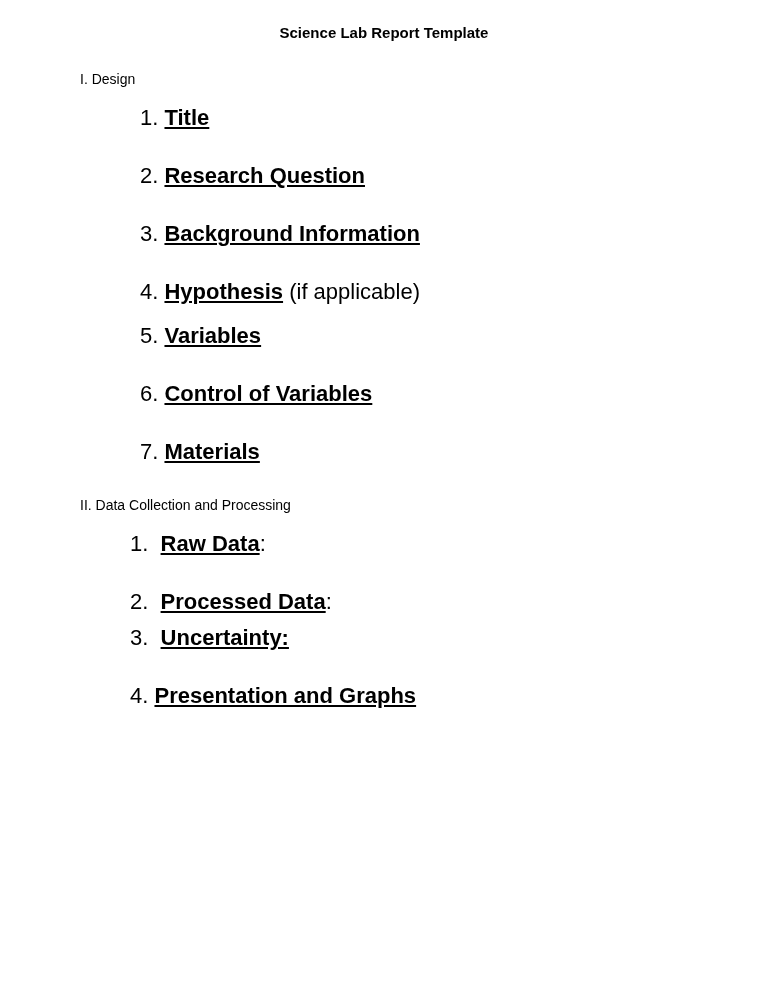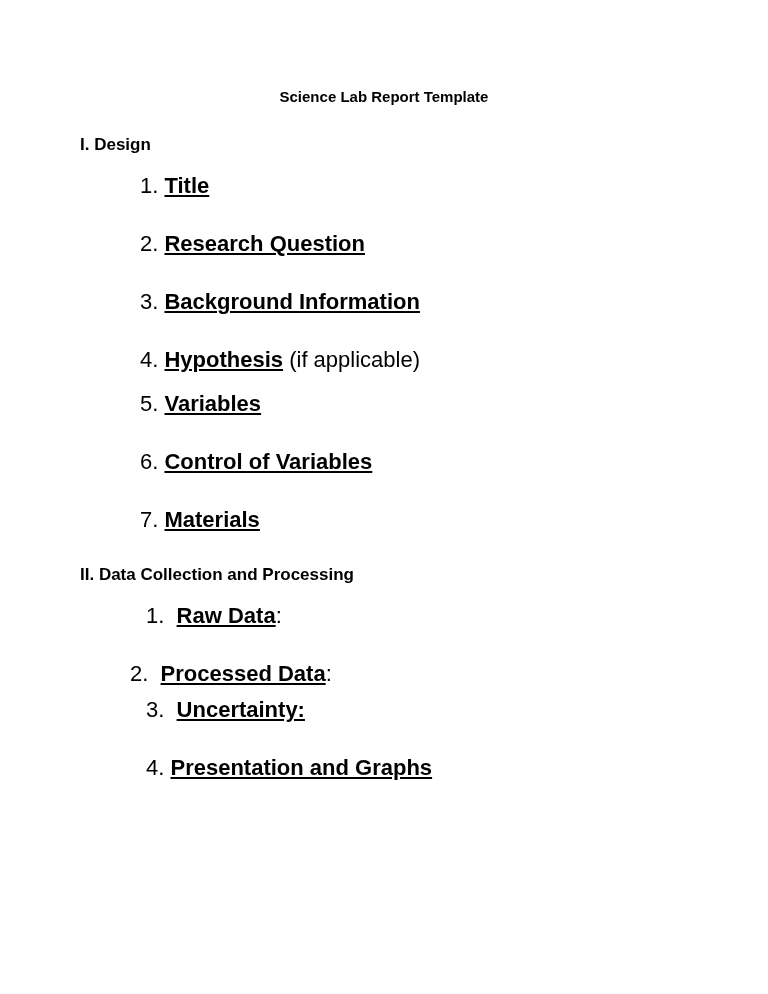--- a/index.html
+++ b/index.html
@@ -11,33 +11,33 @@
     body {
       background: #ffffff;
       font-family: Arial, sans-serif;
       font-size: 16px;
       color: #000000;
       width: 768px;
       min-height: 994px;
     }
 
     .page {
-      padding: 88px 80px;
+      padding: 24px 80px;
     }
 
     .page-title {
       text-align: center;
       font-weight: bold;
       font-size: 15px;
       margin-bottom: 30px;
     }
 
     .section-header {
-      font-size: 17px;
-      font-weight: bold;
+      font-size: 14px;
+      font-weight: normal;
       margin-bottom: 18px;
     }
 
     .item {
       margin-bottom: 32px;
       margin-left: 60px;
     }
 
     .item-inline {
       margin-bottom: 18px;
@@ -57,21 +57,21 @@
       font-weight: normal;
       text-decoration: none;
     }
 
     .section-ii {
       margin-top: 10px;
     }
 
     .item-ii {
       margin-bottom: 32px;
-      margin-left: 66px;
+      margin-left: 50px;
     }
 
     .item-ii-inline {
       margin-bottom: 10px;
       margin-left: 50px;
     }
   </style>
 </head>
 <body>
 

